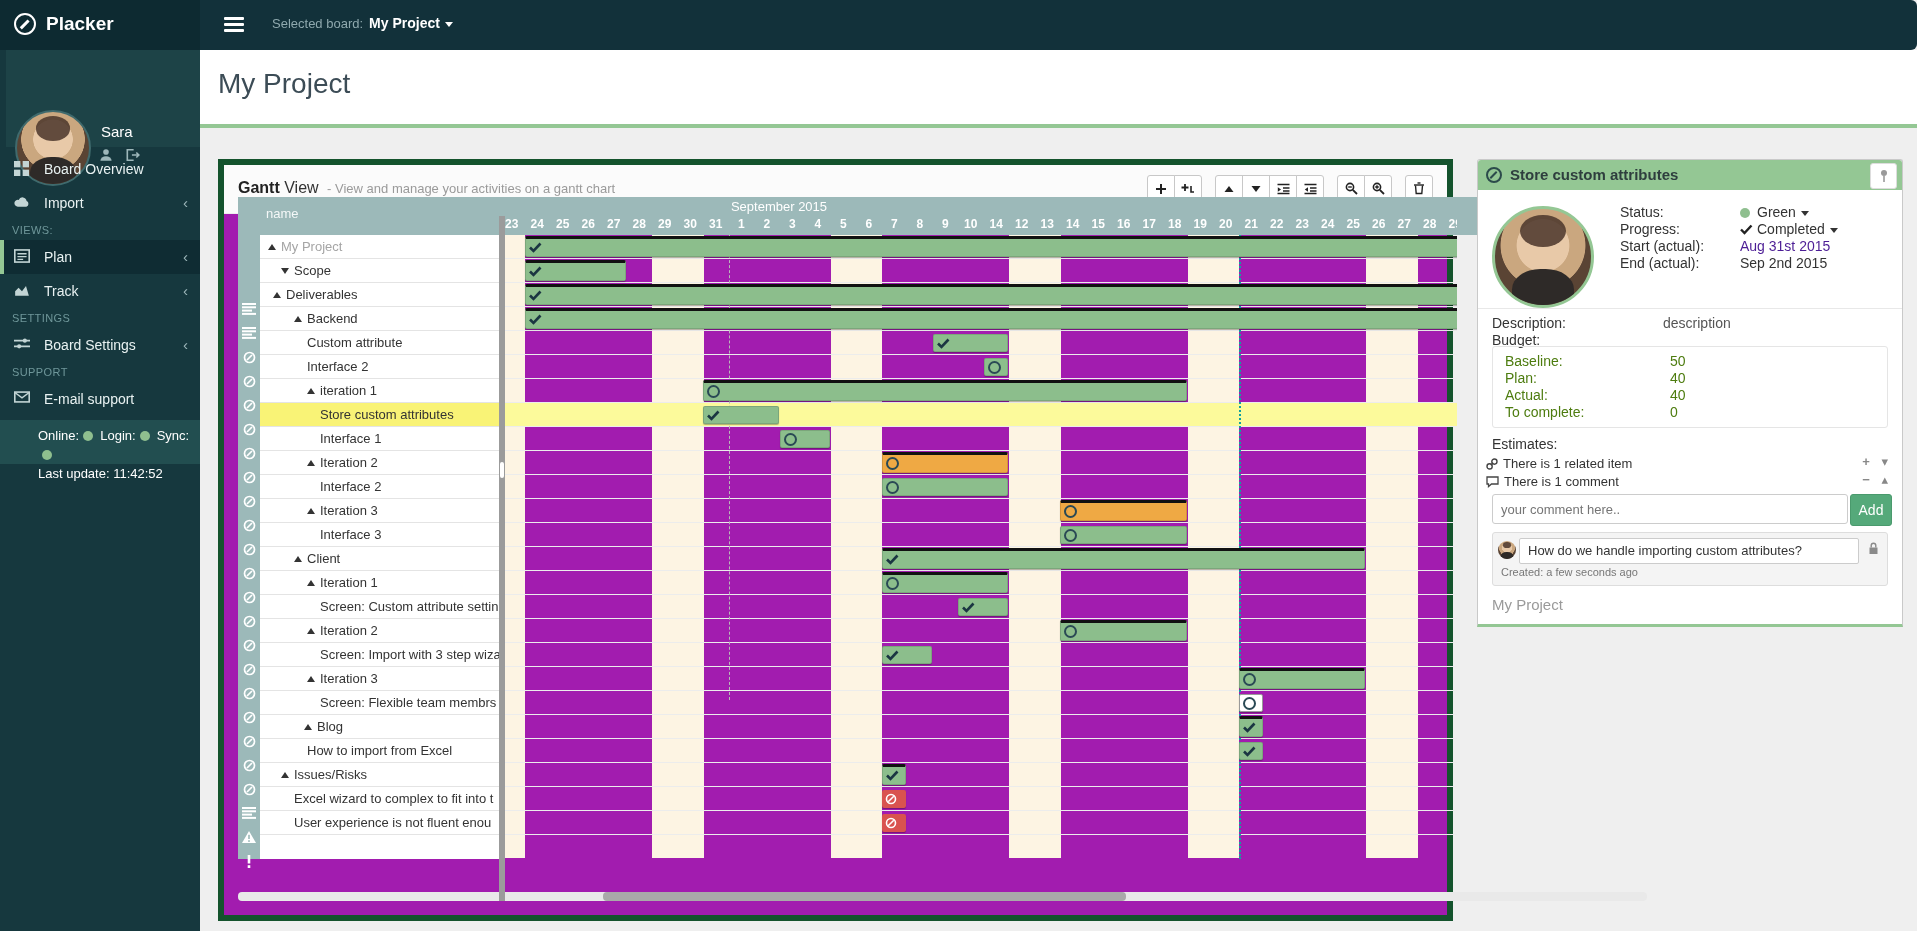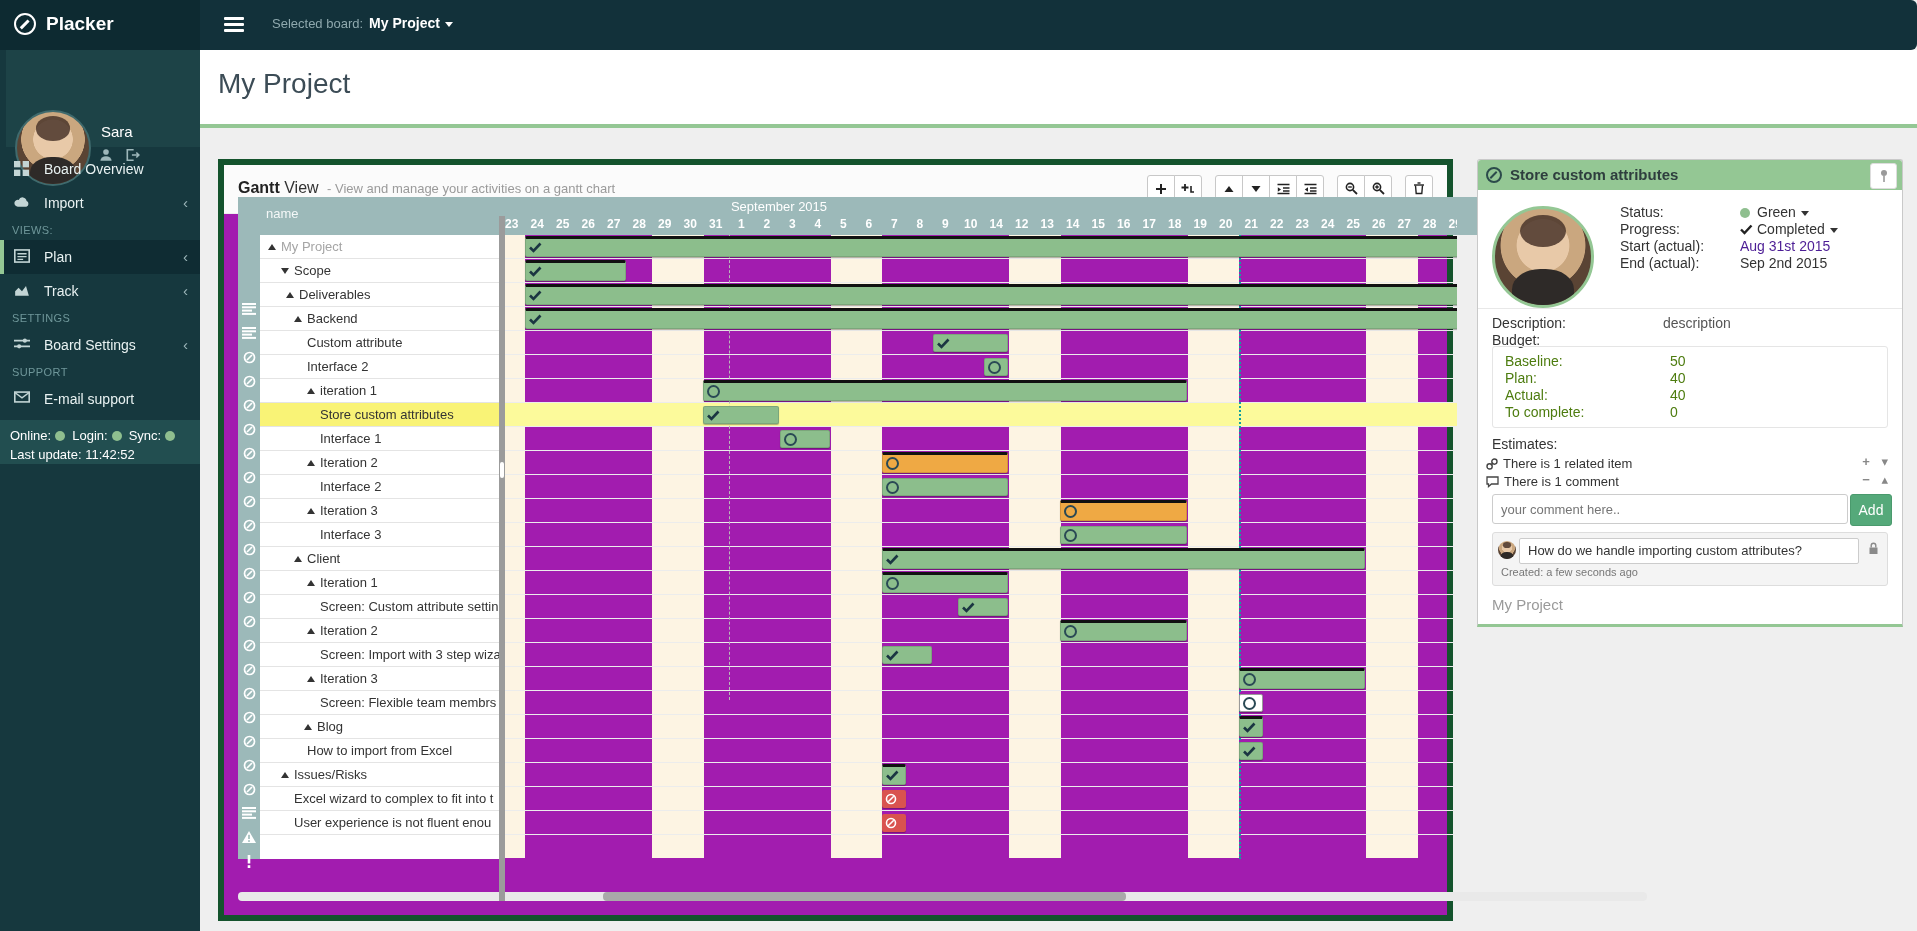--- a/index.html
+++ b/index.html
@@ -30,21 +30,21 @@
   .nav{position:absolute;left:0;top:152px;right:0;}
   .nav-item{position:relative;height:34px;line-height:34px;font-size:14px;color:#e9f2f2;cursor:pointer;}
   .nav-item .ni{position:absolute;left:14px;top:9px;width:16px;height:16px;color:#c3d5d5;}
   .nav-item .lbl{position:absolute;left:44px;}
   .nav-item .chev{position:absolute;right:12px;top:0;color:#9db7ba;font-size:15px;}
   .nav-item.active{background:#0f2c33;border-left:4px solid #94c794;}
   .nav-item.active .lbl{left:40px;}
   .nav-item.active .ni{left:10px;}
   .nav-sec{height:20px;line-height:20px;font-size:11px;color:#6f979a;padding-left:12px;letter-spacing:.4px;}
   #statusband{position:absolute;left:0;top:420px;right:0;height:44px;background:#224e50;font-size:13px;color:#fff;padding-top:6px;box-sizing:border-box;}
-  #statusband .row{padding-left:10px;line-height:19px;}
+  #statusband .row{padding-left:10px;line-height:19px;margin-left:28px;}
   .dot{display:inline-block;width:10px;height:10px;border-radius:50%;background:#8fbf8f;margin:0 7px -1px 4px;}
 
   
   #pageband{position:absolute;left:200px;top:50px;right:0;height:74px;background:#fff;}
   #pagetitle{position:absolute;left:18px;top:18px;font-size:28px;color:#3c4c56;font-weight:400;}
   #greenline{position:absolute;left:200px;top:124px;right:0;height:4px;background:#94c794;}
 
   
   #card{position:absolute;left:218px;top:159px;width:1235px;height:762px;background:#a21caf;border:6px solid #14532d;box-sizing:border-box;}
   #card-h{position:absolute;left:0;top:0;right:0;height:48px;background:#fbfbfb;border-bottom:1px solid #eee;}
@@ -667,21 +667,21 @@
           <div class="gic" style="top:614px">
             <svg width="4" height="13" viewBox="0 0 4 13">
               <rect x=".7" width="2.6" height="8.5" fill="#fff"></rect>
               <rect x=".7" y="10.2" width="2.6" height="2.8" fill="#fff"></rect>
             </svg>
           </div>
         </div>
       <div id="names">
           <div class="trow grey" style="top:0px;padding-left:8px"><span class="tri up"></span><span>My Project</span></div>
           <div class="trow" style="top:24px;padding-left:21px"><span class="tri down"></span><span>Scope</span></div>
-          <div class="trow" style="top:48px;padding-left:26px"><span class="tri up"></span><span>Deliverables</span></div>
+          <div class="trow" style="top:48px;padding-left:13px"><span class="tri up"></span><span>Deliverables</span></div>
           <div class="trow" style="top:72px;padding-left:34px"><span class="tri up"></span><span>Backend</span></div>
           <div class="trow" style="top:96px;padding-left:47px"><span>Custom attribute</span></div>
           <div class="trow" style="top:120px;padding-left:47px"><span>Interface 2</span></div>
           <div class="trow" style="top:144px;padding-left:47px"><span class="tri up"></span><span>iteration 1</span></div>
           <div class="trow hl" style="top:168px;padding-left:60px"><span>Store custom attributes</span></div>
           <div class="trow" style="top:192px;padding-left:60px"><span>Interface 1</span></div>
           <div class="trow" style="top:216px;padding-left:47px"><span class="tri up"></span><span>Iteration 2</span></div>
           <div class="trow" style="top:240px;padding-left:60px"><span>Interface 2</span></div>
           <div class="trow" style="top:264px;padding-left:47px"><span class="tri up"></span><span>Iteration 3</span></div>
           <div class="trow" style="top:288px;padding-left:60px"><span>Interface 3</span></div>

